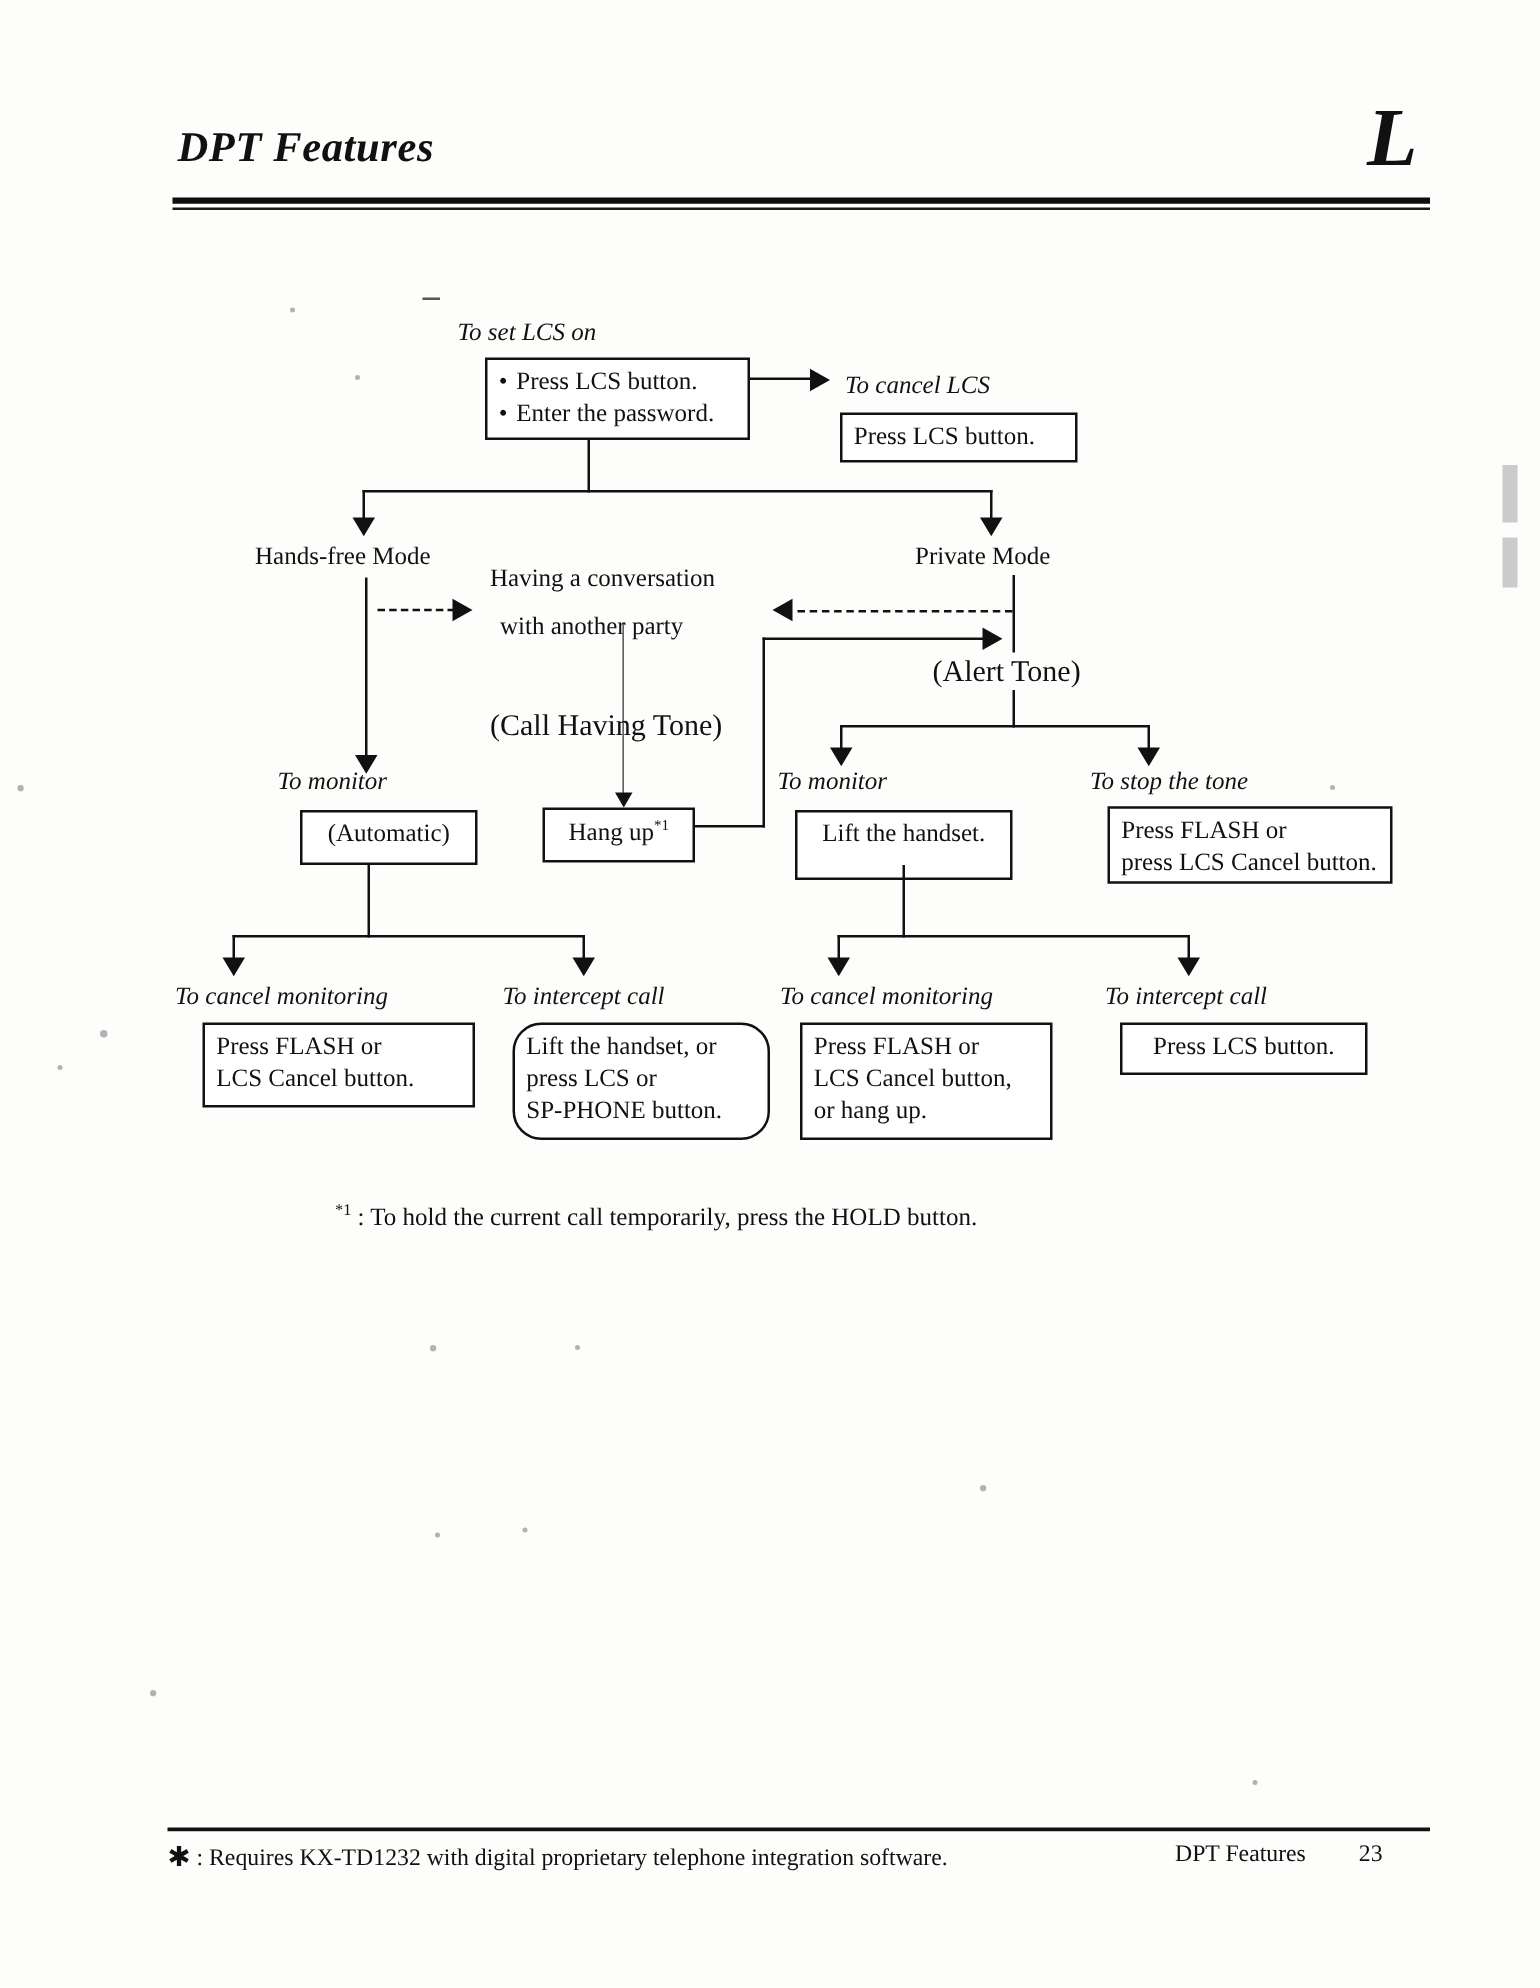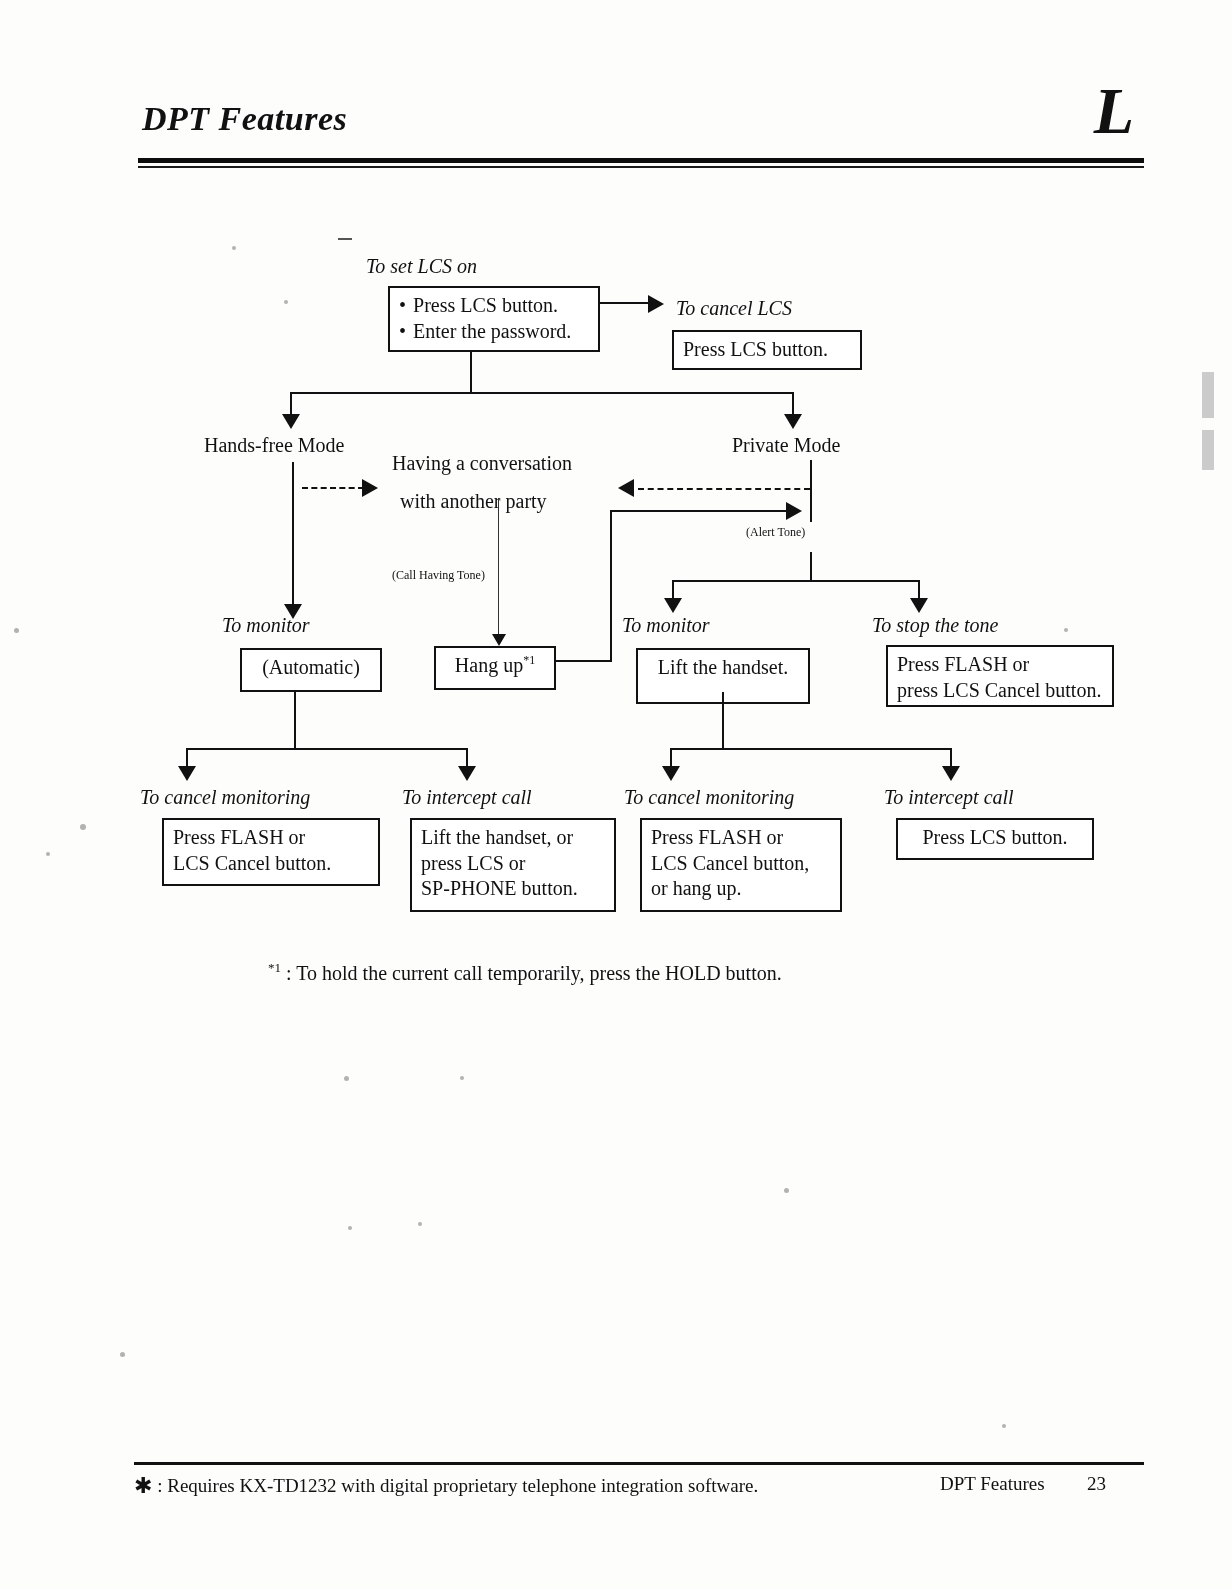--- a/index.html
+++ b/index.html
@@ -102,21 +102,21 @@
     white-space: nowrap;
   }
   .lbl-i {
     position: absolute;
     font-size: 20px;
     font-style: italic;
     white-space: nowrap;
   }
   .paren {
     position: absolute;
-    font-size: 12px;
+    font-size: 24px;
     white-space: nowrap;
   }
 
   
   .box {
     position: absolute;
     border: 2px solid #111;
     background: #fff;
     font-size: 20px;
     line-height: 1.28;
@@ -288,21 +288,21 @@
   <div class="arrow-d" style="left:662px; top:766px;"></div>
   <div class="arrow-d" style="left:942px; top:766px;"></div>
 
   <div class="lbl-i" style="left:140px; top:786px;">To cancel monitoring</div>
   <div class="box" style="left:162px; top:818px; width:218px; height:68px;">
     <span class="ln">Press FLASH or</span>
     <span class="ln">LCS Cancel button.</span>
   </div>
 
   <div class="lbl-i" style="left:402px; top:786px;">To intercept call</div>
-  <div class="box" style="left:410px; top:818px; width:206px; height:94px;">
+  <div class="box" style="left:410px; top:818px; width:206px; height:94px;border-radius:23px;">
     <span class="ln">Lift the handset, or</span>
     <span class="ln">press LCS or</span>
     <span class="ln">SP-PHONE button.</span>
   </div>
 
   <div class="lbl-i" style="left:624px; top:786px;">To cancel monitoring</div>
   <div class="box" style="left:640px; top:818px; width:202px; height:94px;">
     <span class="ln">Press FLASH or</span>
     <span class="ln">LCS Cancel button,</span>
     <span class="ln">or hang up.</span>

